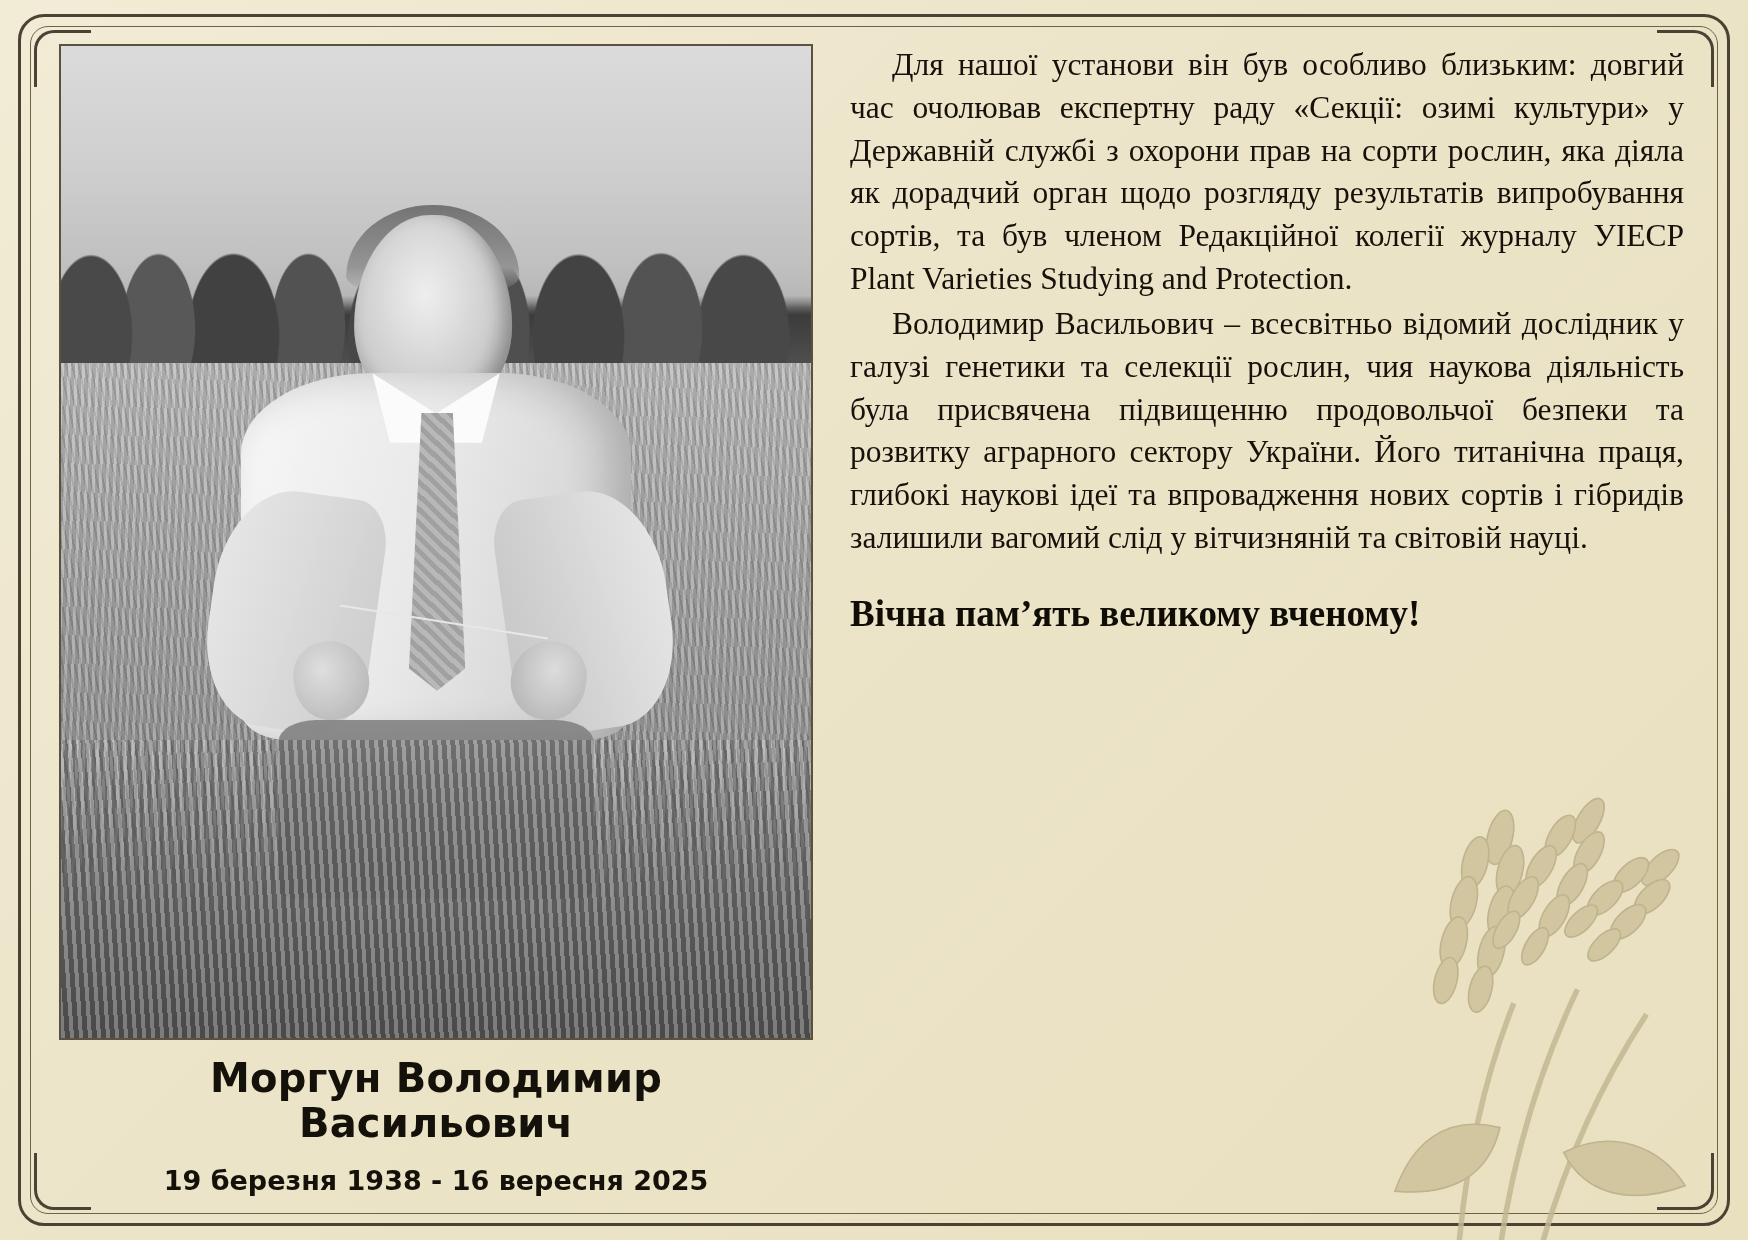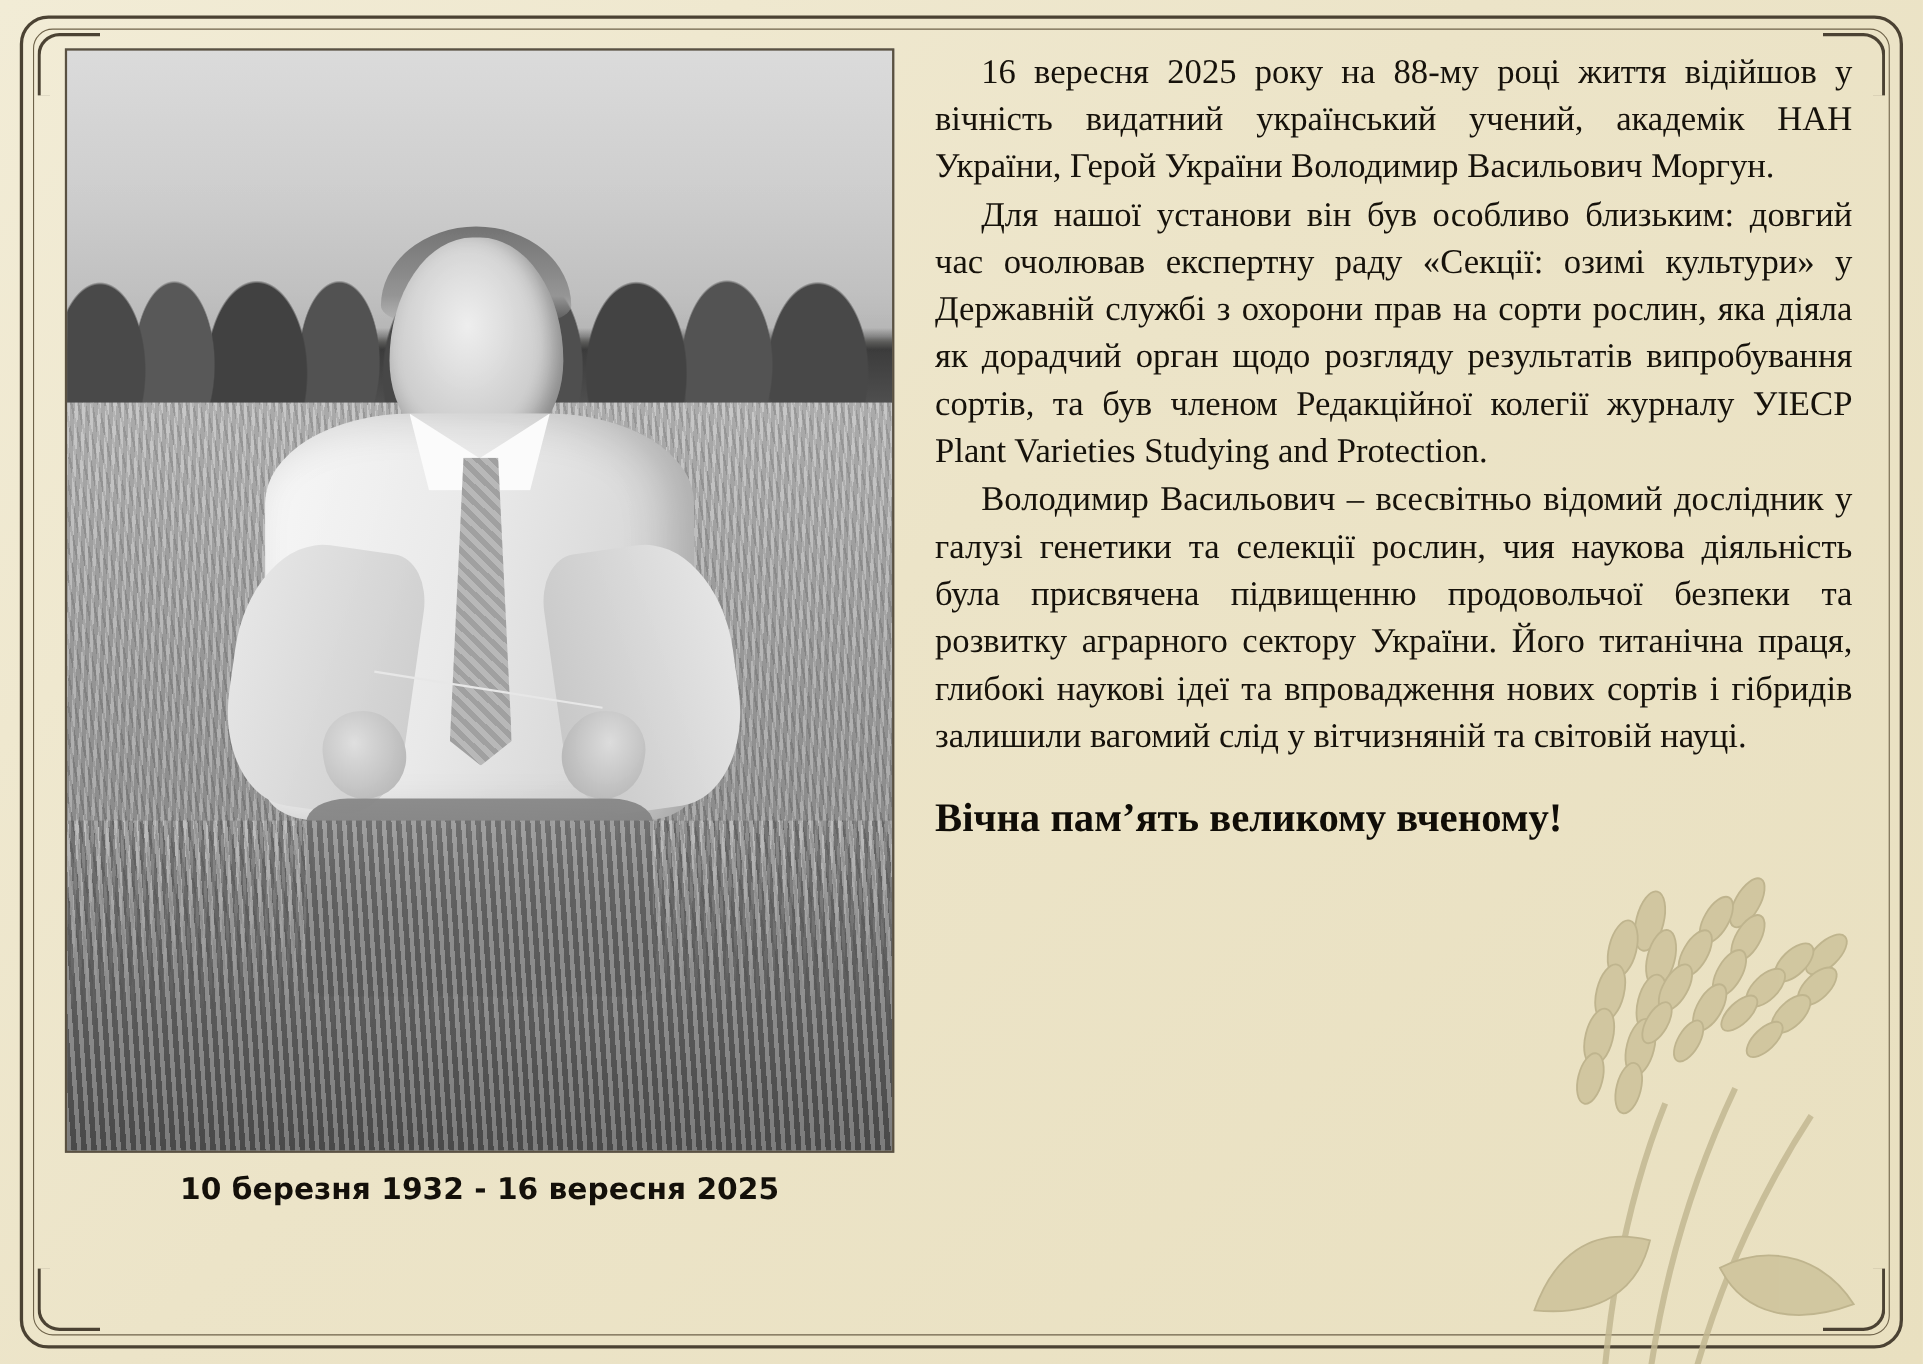--- a/index.html
+++ b/index.html
@@ -343,22 +343,26 @@
             <div class="fig-arm-r"></div>
             <div class="fig-hand-l"></div>
             <div class="fig-hand-r"></div>
             <div class="fig-spikelet"></div>
             <div class="fig-trousers"></div>
           </div>
           <div class="foreground-grain"></div>
         </div>
       </div>
 
-
-      <div class="caption-dates">10 березня 1932 - 16 вересня 2025</div>
+      <div class="caption-name">
+        <div>Моргун Володимир</div>
+        <div>Васильович</div>
+      </div>
+
+      <div class="caption-dates">19 березня 1938 - 16 вересня 2025</div>
     </div>
 
     <div class="right-col">
 
       <svg class="wheat" viewBox="0 0 300 340" aria-hidden="true">
         <g fill="#cdc29a" stroke="#b8ad85" stroke-width="1.2">
 
           <path d="M120 338 C126 270 140 210 160 160" fill="none" stroke="#c3b892" stroke-width="4"></path>
           <path d="M150 338 C160 268 180 205 206 150" fill="none" stroke="#c3b892" stroke-width="4"></path>
           <path d="M180 336 C198 272 226 214 256 168" fill="none" stroke="#c3b892" stroke-width="4"></path>
@@ -396,21 +400,20 @@
             <ellipse cx="-12" cy="68" rx="7" ry="15"></ellipse>
               <ellipse cx="12" cy="68" rx="7" ry="15"></ellipse>
           </g>
 
           <path d="M150 250 C110 240 86 262 74 296 C116 300 142 284 150 250 Z"></path>
           <path d="M196 268 C232 250 266 264 284 292 C246 306 212 300 196 268 Z"></path>
         </g>
       </svg>
 
       <div class="body-text">
-        <p>16 вересня 2025 року на 88-му році життя відійшов у вічність видатний український учений, академік НАН України, Герой України Володимир Васильович Моргун.</p>
         <p>Для нашої установи він був особливо близьким: довгий час очолював експертну раду «Секції: озимі культури» у Державній службі з охорони прав на сорти рослин, яка діяла як дорадчий орган щодо розгляду результатів випробування сортів, та був членом Редакційної колегії журналу УІЕСР Plant Varieties Studying and Protection.</p>
         <p>Володимир Васильович – всесвітньо відомий дослідник у галузі генетики та селекції рослин, чия наукова діяльність була присвячена підвищенню продовольчої безпеки та розвитку аграрного сектору України. Його титанічна праця, глибокі наукові ідеї та впровадження нових сортів і гібридів залишили вагомий слід у вітчизняній та світовій науці.</p>
       </div>
 
       <div class="closing">Вічна пам’ять великому вченому!</div>
     </div>
 
   </div>
 </div>
 

